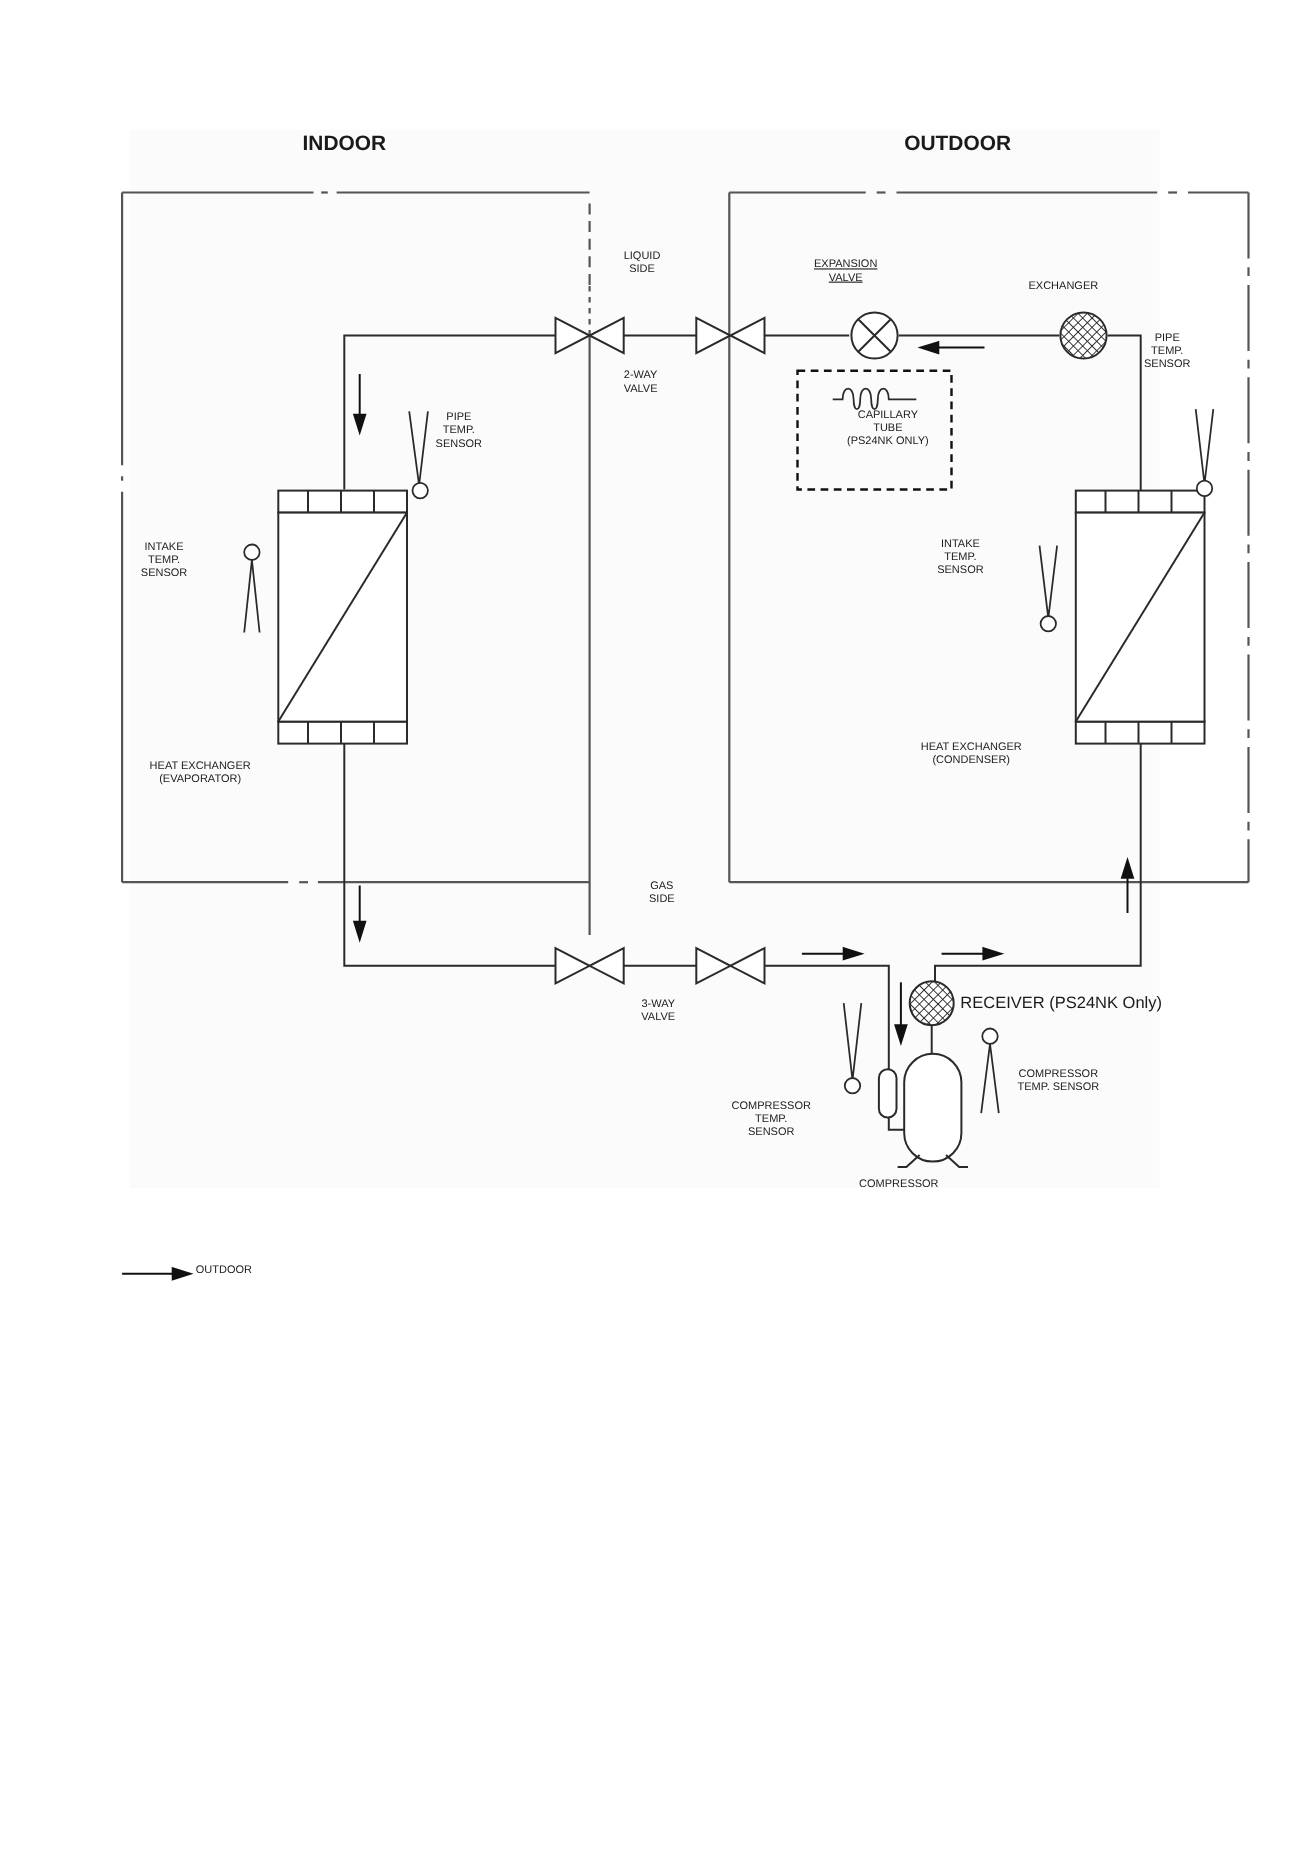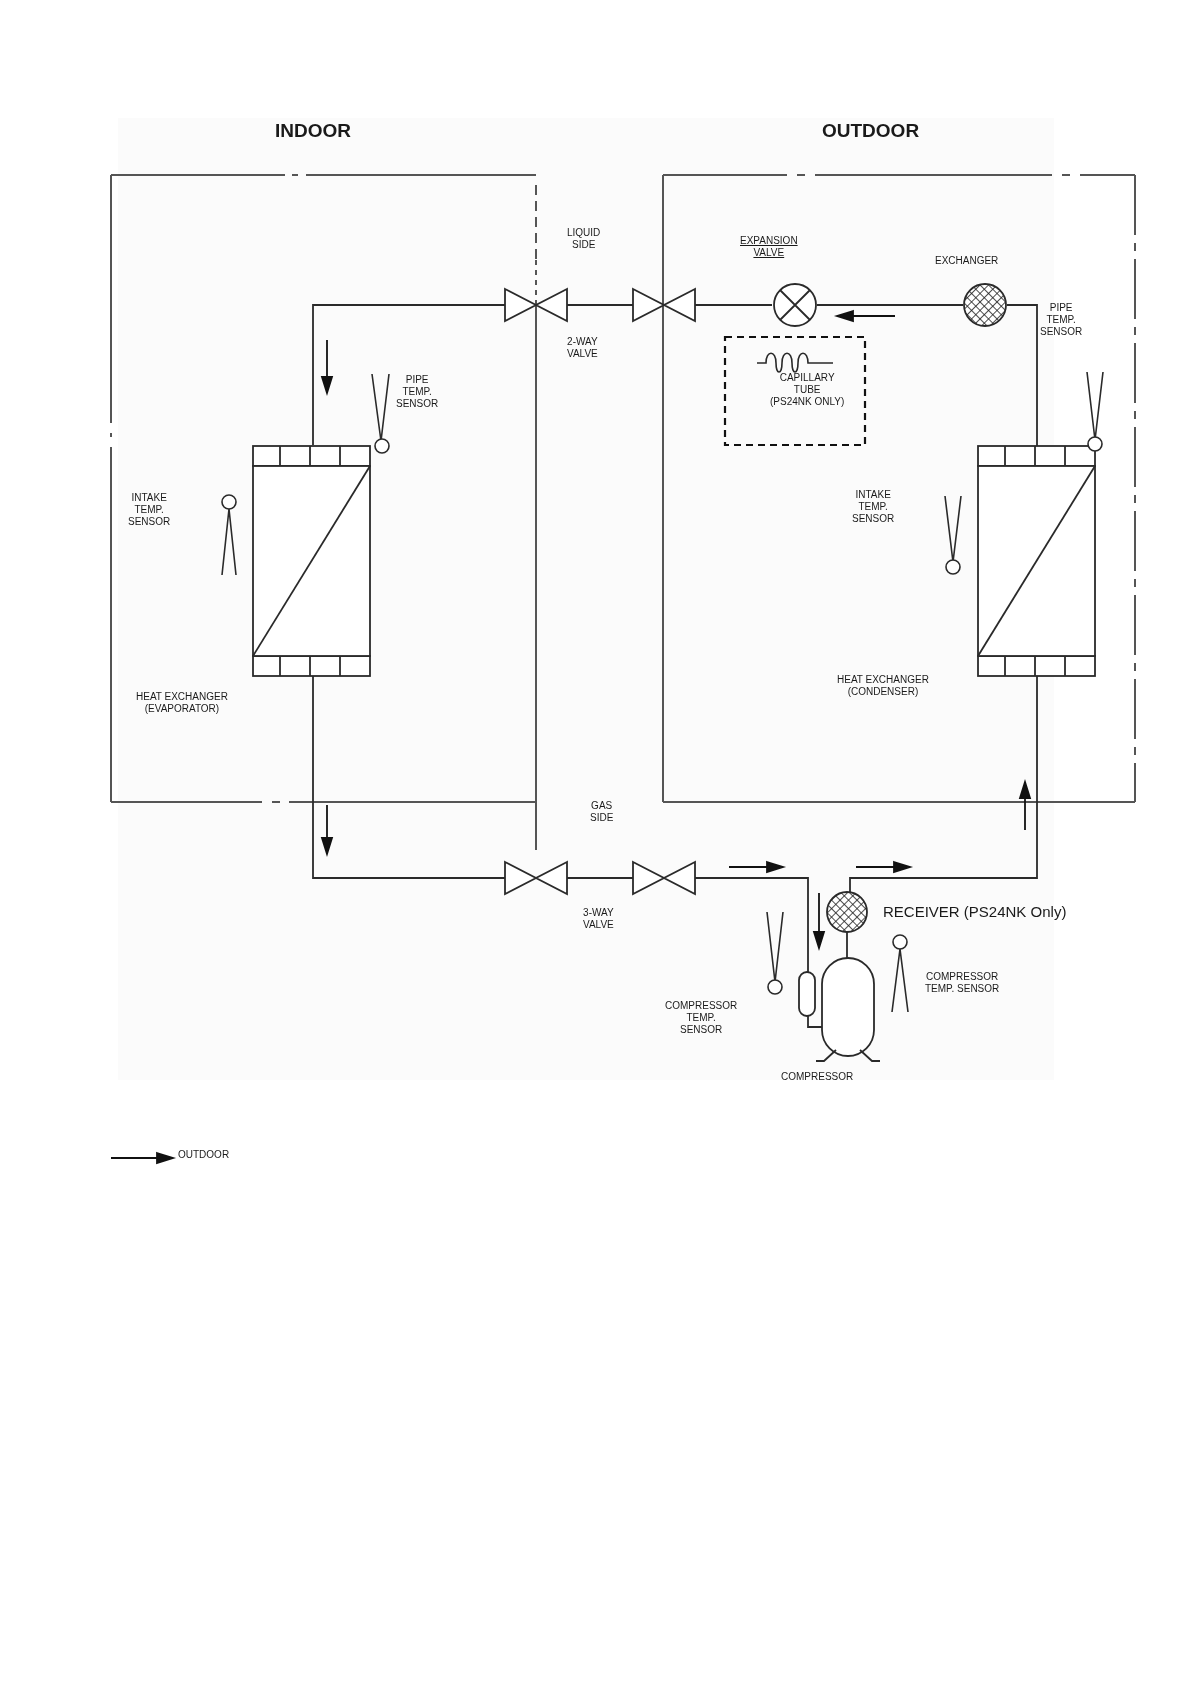--- a/index.html
+++ b/index.html
@@ -225,21 +225,21 @@
 
 <div class="lbl" style="left:1040px;top:302px;">PIPE
 TEMP.
 SENSOR</div>
 <div class="lbl" style="left:852px;top:489px;">INTAKE
 TEMP.
 SENSOR</div>
 <div class="lbl" style="left:837px;top:674px;">HEAT EXCHANGER
 (CONDENSER)</div>
 
-<div class="lbl l" style="left:873px;top:903px;font-size:15px;margin-left:10px;">RECEIVER (PS24NK Only)</div>
+<div class="lbl l" style="left:873px;top:903px;font-size:15px;">RECEIVER (PS24NK Only)</div>
 <div class="lbl" style="left:665px;top:1000px;">COMPRESSOR
 TEMP.
 SENSOR</div>
 <div class="lbl" style="left:925px;top:971px;">COMPRESSOR
 TEMP. SENSOR</div>
 <div class="lbl" style="left:781px;top:1071px;">COMPRESSOR</div>
 
 <div class="lbl l" style="left:178px;top:1149px;">OUTDOOR</div>
 
 </body></html>

